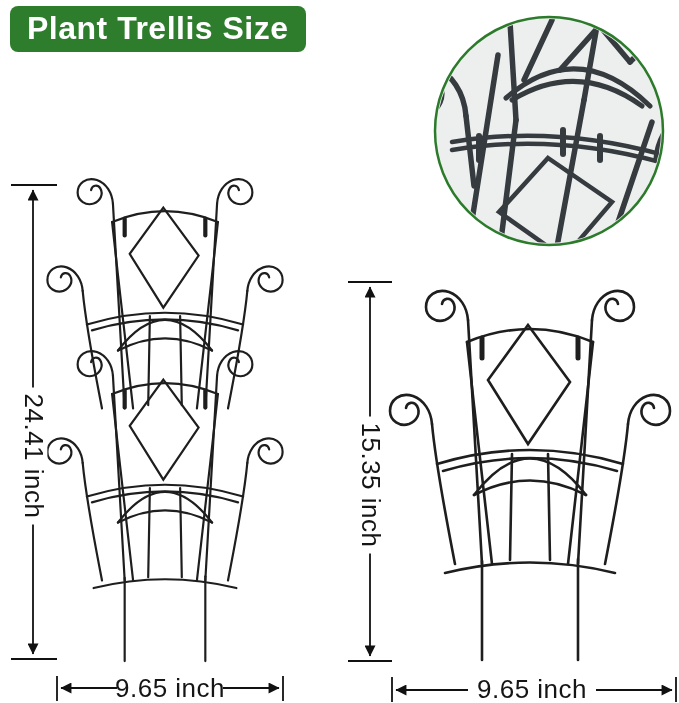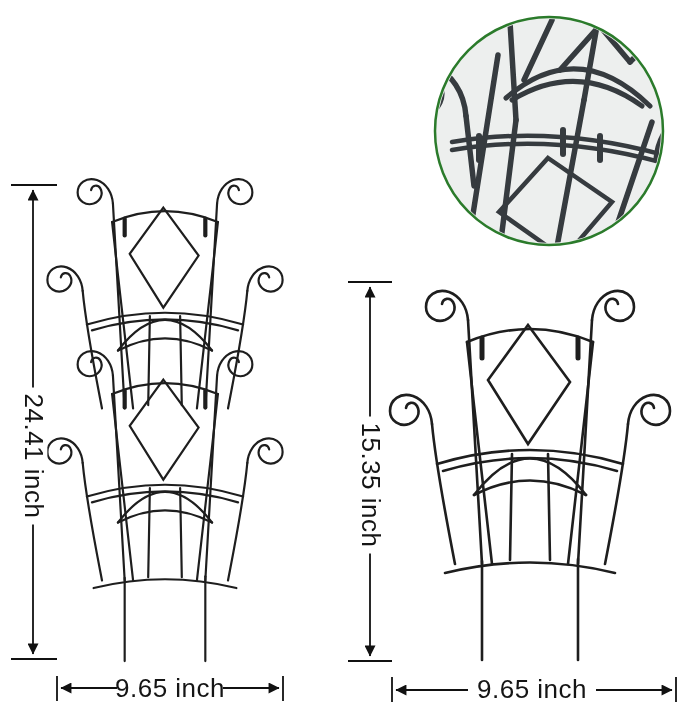--- a/index.html
+++ b/index.html
@@ -125,18 +125,21 @@
       <line x1="57" y1="676" x2="57" y2="701"></line>
       <line x1="283" y1="676" x2="283" y2="701"></line>
 
       <line x1="468" y1="690" x2="396" y2="690" marker-end="url(#arrow)"></line>
       <line x1="596" y1="690" x2="672" y2="690" marker-end="url(#arrow)"></line>
       <line x1="392" y1="677" x2="392" y2="702"></line>
       <line x1="676" y1="677" x2="676" y2="702"></line>
     </g>
   </svg>
 
+  <div class="badge">
+    <span>Plant Trellis Size</span>
+  </div>
 
   <div class="dim vertical" style="left:33px;top:456px;">24.41 inch</div>
   <div class="dim" style="left:170px;top:689px;">9.65 inch</div>
   <div class="dim vertical" style="left:370px;top:485px;">15.35 inch</div>
   <div class="dim" style="left:532px;top:690px;">9.65 inch</div>
 </div>
 
 </body></html>

